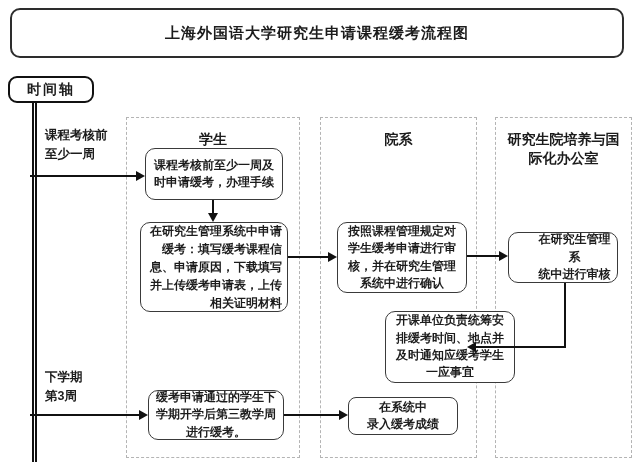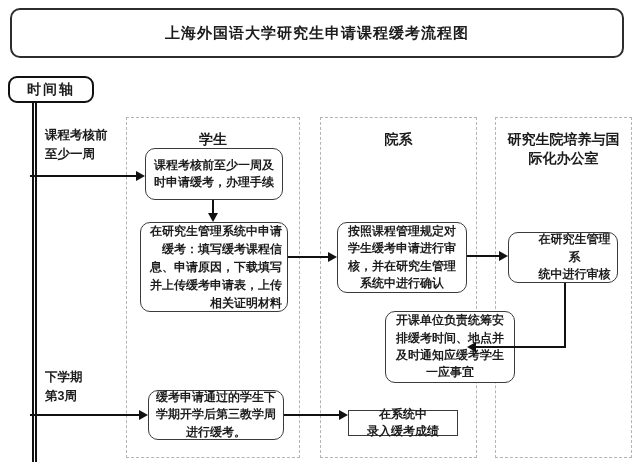--- a/index.html
+++ b/index.html
@@ -36,21 +36,21 @@
   
   .node{position:absolute;border:1.5px solid #3a3a3a;border-radius:10px;background:#fff;
     display:flex;align-items:center;justify-content:center;text-align:center;
     font-size:12px;line-height:1.45;padding:2px 5px;box-sizing:border-box;
     white-space:pre-line;font-weight:bold;}
   .n-s1{left:145px;top:148px;width:138px;height:52px;}
   .n-s2{left:140px;top:222px;width:148px;height:90px;line-height:1.5;text-align:right;}
   .n-s3{left:148px;top:390px;width:136px;height:50px;}
   .n-d1{left:337px;top:222px;width:130px;height:71px;border-radius:10px;}
   .n-d2{left:337px;top:311px;width:130px;height:72px;margin-left:48px;}
-  .n-d3{left:348px;top:410px;width:110px;height:26px;border-radius:0;}
+  .n-d3{left:348px;top:397px;width:110px;height:38px;border-radius:8px;}
   .n-g1{left:508px;top:232px;width:110px;height:51px;padding-left:28px;}
 
   
   .hline{position:absolute;height:2px;background:#111;}
   .vline{position:absolute;width:2px;background:#111;}
   .ah{position:absolute;width:0;height:0;}
   .ah.r{border-top:5px solid transparent;border-bottom:5px solid transparent;border-left:9px solid #111;}
   .ah.l{border-top:5px solid transparent;border-bottom:5px solid transparent;border-right:9px solid #111;}
   .ah.d{border-left:5px solid transparent;border-right:5px solid transparent;border-top:9px solid #111;}
 </style>

